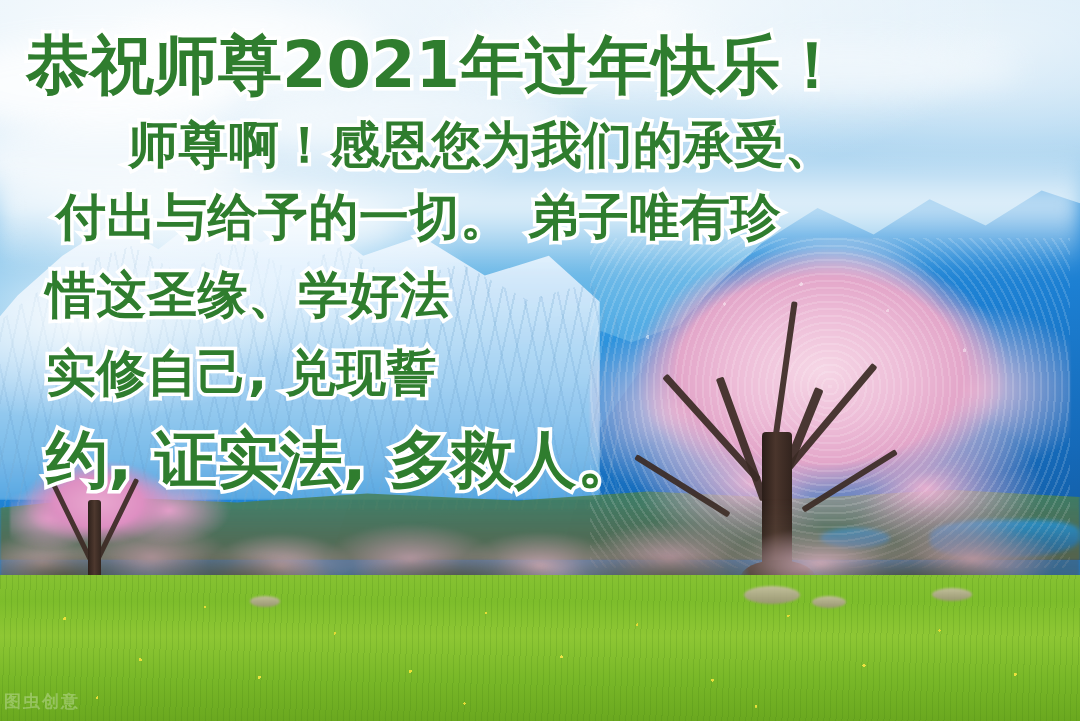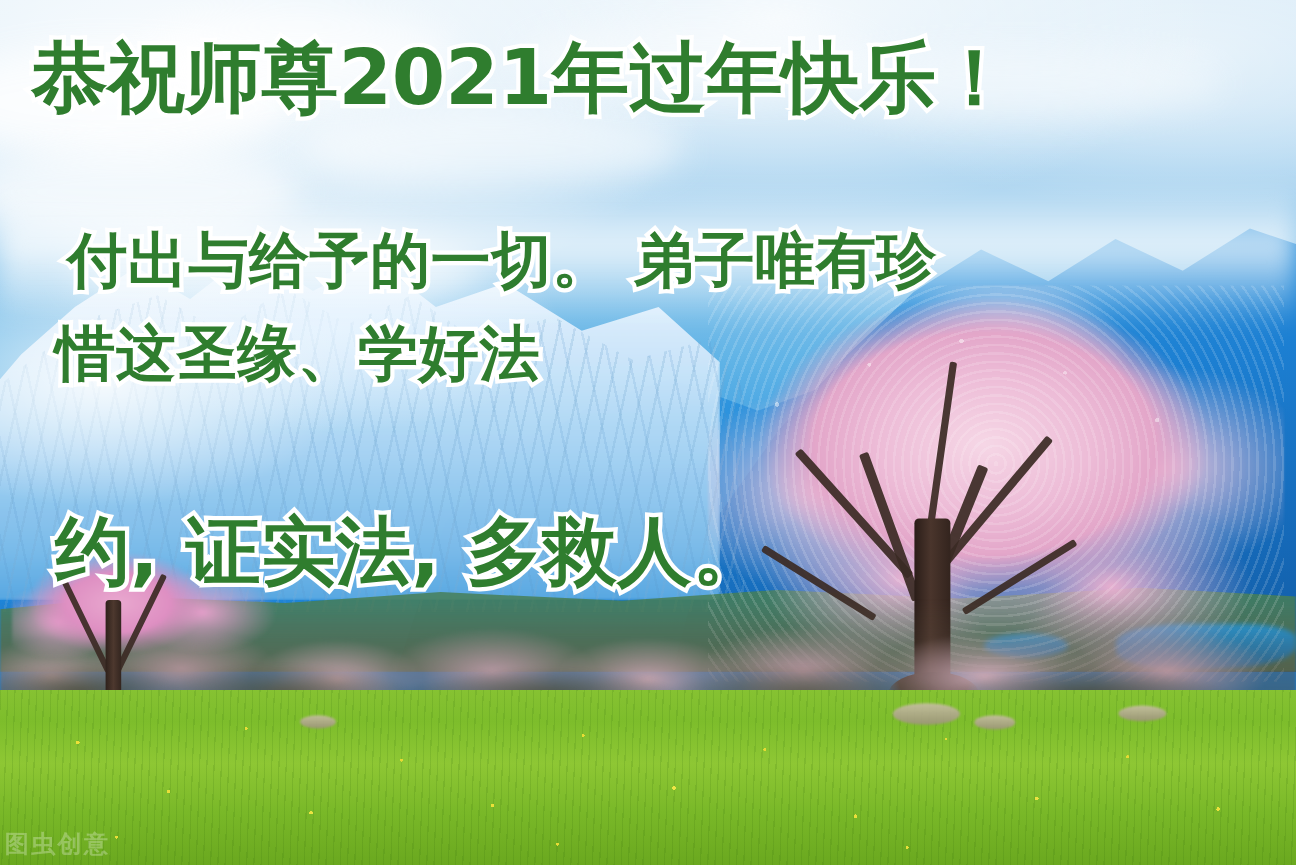--- a/index.html
+++ b/index.html
@@ -199,21 +199,21 @@
   #title{ left:26px;  top:22px;  font-size:64px; letter-spacing:.00em;}
   #l2   { left:128px; top:112px; font-size:50px;}
   #l3   { left:56px;  top:184px; font-size:50px;}
   #l4   { left:46px;  top:262px; font-size:50px;}
   #l5   { left:46px;  top:340px; font-size:50px;}
   #l6   { left:46px;  top:418px; font-size:62px;}
   #sign { left:48px;  top:640px; font-size:44px; letter-spacing:.02em;}
 
   #watermark{
     position:absolute;left:4px;top:690px;
-    font-size:20px;font-weight:700;color:rgba(255,255,255,.28);
+    font-size:17px;font-weight:700;color:rgba(255,255,255,.28);
     letter-spacing:2px;
   }
 </style>
 </head>
 <body>
 
 <div id="stage">
 
   <div class="layer" id="sky"></div>
   <div class="layer" id="sky-haze"></div>
@@ -268,19 +268,21 @@
 
   <div>
     <div class="rock" style="left:744px;top:586px;width:56px;height:18px;"></div>
     <div class="rock" style="left:812px;top:596px;width:34px;height:12px;"></div>
     <div class="rock" style="left:932px;top:588px;width:40px;height:13px;"></div>
     <div class="rock" style="left:250px;top:596px;width:30px;height:11px;"></div>
   </div>
 
   <div id="text-layer">
     <div class="tline" id="title">恭祝师尊2021年过年快乐！</div>
+    <div class="tline" id="l2">师尊啊！感恩您为我们的承受、</div>
     <div class="tline" id="l3">付出与给予的一切。 弟子唯有珍</div>
     <div class="tline" id="l4">惜这圣缘、学好法</div>
+    <div class="tline" id="l5">实修自己, 兑现誓</div>
     <div class="tline" id="l6">约, 证实法, 多救人。</div>
     <div id="watermark">图虫创意</div>
   </div>
 
 </div>
 
 </body></html>

